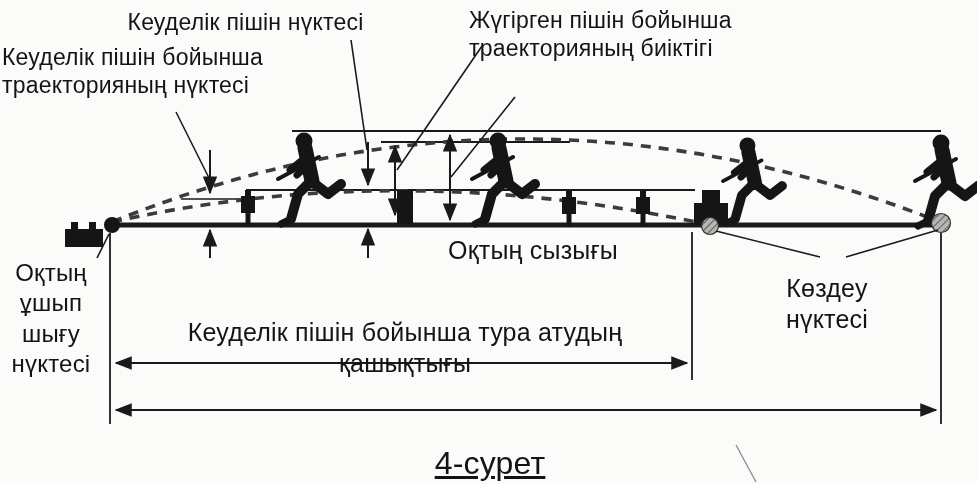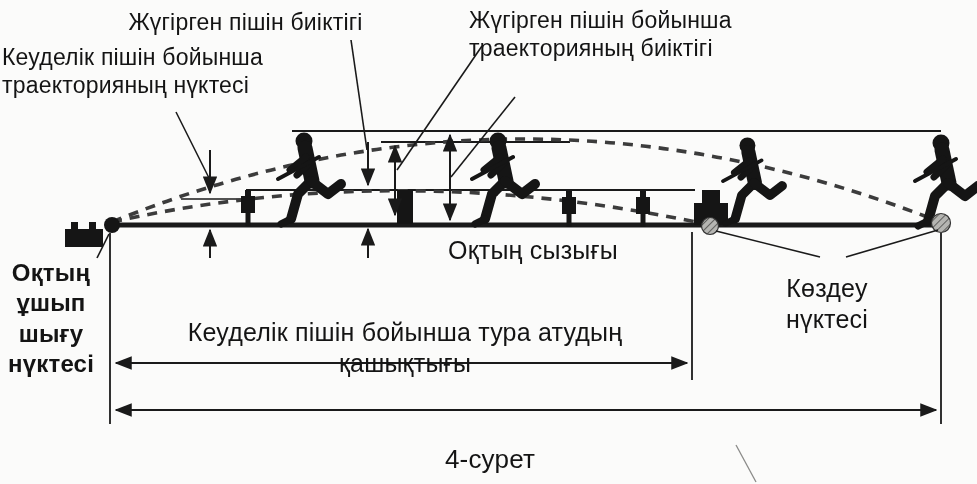--- a/index.html
+++ b/index.html
@@ -14,23 +14,23 @@
   #diagram-svg{position:absolute;left:0;top:0;}
   .lbl{
     position:absolute;
     white-space:pre-line;
     line-height:1.22;
     color:#141414;
     letter-spacing:0.2px;
   }
   .lbl.center{text-align:center;}
   .f24{font-size:23px;}
-  .f25{font-size:24px;font-weight:bold;}
+  .f25{font-size:24px;}
   .f26{font-size:25px;}
-  .caption{font-size:26px;}
+  .caption{font-size:32px;text-decoration:underline;}
 </style>
 </head>
 <body>
 
 <div id="stage">
 
   <svg id="diagram-svg" width="977" height="484" viewBox="0 0 977 484">
     <defs>
       <marker id="arrow" viewBox="0 0 10 8" refX="9.2" refY="4" markerWidth="9" markerHeight="7.2" orient="auto-start-reverse" markerUnits="strokeWidth">
         <path d="M0,0 L10,4 L0,8 Z" fill="#1a1a1a"></path>
@@ -117,21 +117,21 @@
       <line x1="351" y1="40" x2="367" y2="150"></line>
       <line x1="482" y1="46" x2="397" y2="170"></line>
       <line x1="515" y1="97" x2="451" y2="177"></line>
       <line x1="716" y1="231" x2="820" y2="257"></line>
       <line x1="846" y1="257" x2="938" y2="230"></line>
     </g>
 
     <line x1="736" y1="445" x2="756" y2="482" stroke="#8a8a88" stroke-width="1.3"></line>
   </svg>
 
-  <div class="lbl f24 center" style="left:88px;top:8px;width:315px;">Жүгірген пішін биіктігі</div>
+  <div class="lbl f24 center" style="left:88px;top:8px;width:315px;">Кеуделік пішін нүктесі</div>
 
   <div class="lbl f24" style="left:2px;top:43px;width:320px;">Кеуделік пішін бойынша
 траекторияның нүктесі</div>
 
   <div class="lbl f24" style="left:469px;top:6px;width:345px;">Жүгірген пішін бойынша
 траекторияның биіктігі</div>
 
 
   <div class="lbl f26 center" style="left:418px;top:235px;width:230px;">Оқтың сызығы</div>
 

